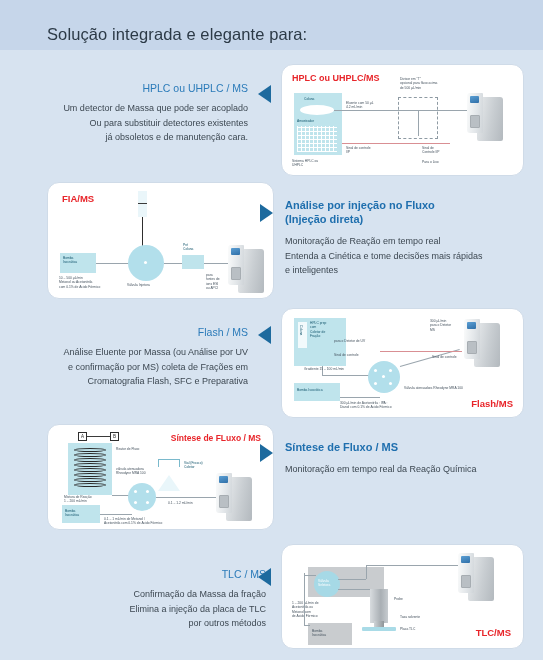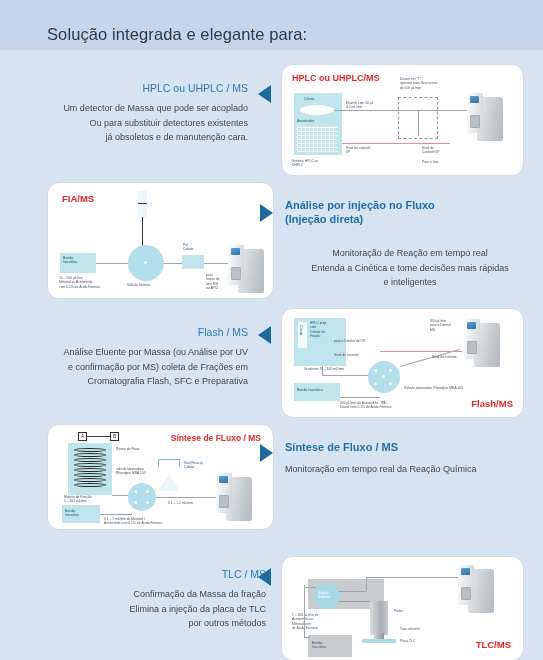--- a/index.html
+++ b/index.html
@@ -327,21 +327,21 @@
           <div class="ms-door"></div>
         </div>
       </div>
     </div>
 
     <div class="arrow right" style="left:260px; top:26px;"></div>
 
     <div class="txtblock left-al" style="left:285px; top:20px; width:250px;">
       <div class="sect-title bold" style="font-size:11px; line-height:14px; white-space:pre-line;">Análise por injeção no Fluxo
 (Injeção direta)</div>
-      <div class="sect-body" style="margin-top:20px;text-align:center;">
+      <div class="sect-body" style="margin-top:8px;">
         <div>Monitoração de Reação em tempo real</div>
         <div>Entenda a Cinética e tome decisões mais rápidas</div>
         <div>e inteligentes</div>
       </div>
     </div>
   </div>
 
   <div class="row" style="top:308px;height:112px;">
 
     <div class="txtblock right-al" style="left:30px; top:18px; width:218px;">
@@ -486,21 +486,21 @@
       <div class="sect-title">TLC / MS</div>
       <div class="sect-body">
         <div>Confirmação da Massa da fração</div>
         <div>Elimina a injeção da placa de TLC</div>
         <div>por outros métodos</div>
       </div>
     </div>
 
     <div class="arrow left" style="left:258px; top:28px;"></div>
 
-    <div class="card" style="left:281px; top:16px; width:243px; height:105px;">
+    <div class="card" style="left:281px; top:4px; width:243px; height:105px;">
 
       <div class="card-title" style="right:12px; bottom:10px; font-size:9.5px;">TLC/MS</div>
 
       <div class="box-grey" style="left:26px; top:22px; width:76px; height:30px;"></div>
       <div class="circ" style="left:32px; top:26px; width:26px; height:26px; background:#a6d9e6;"></div>
       <div class="lbl w" style="left:36px; top:34px;">Válvula
 Seletora</div>
 
       <div class="lbl" style="left:10px; top:56px;">1 – 200 µL/min de
 Acetonitrila ou

